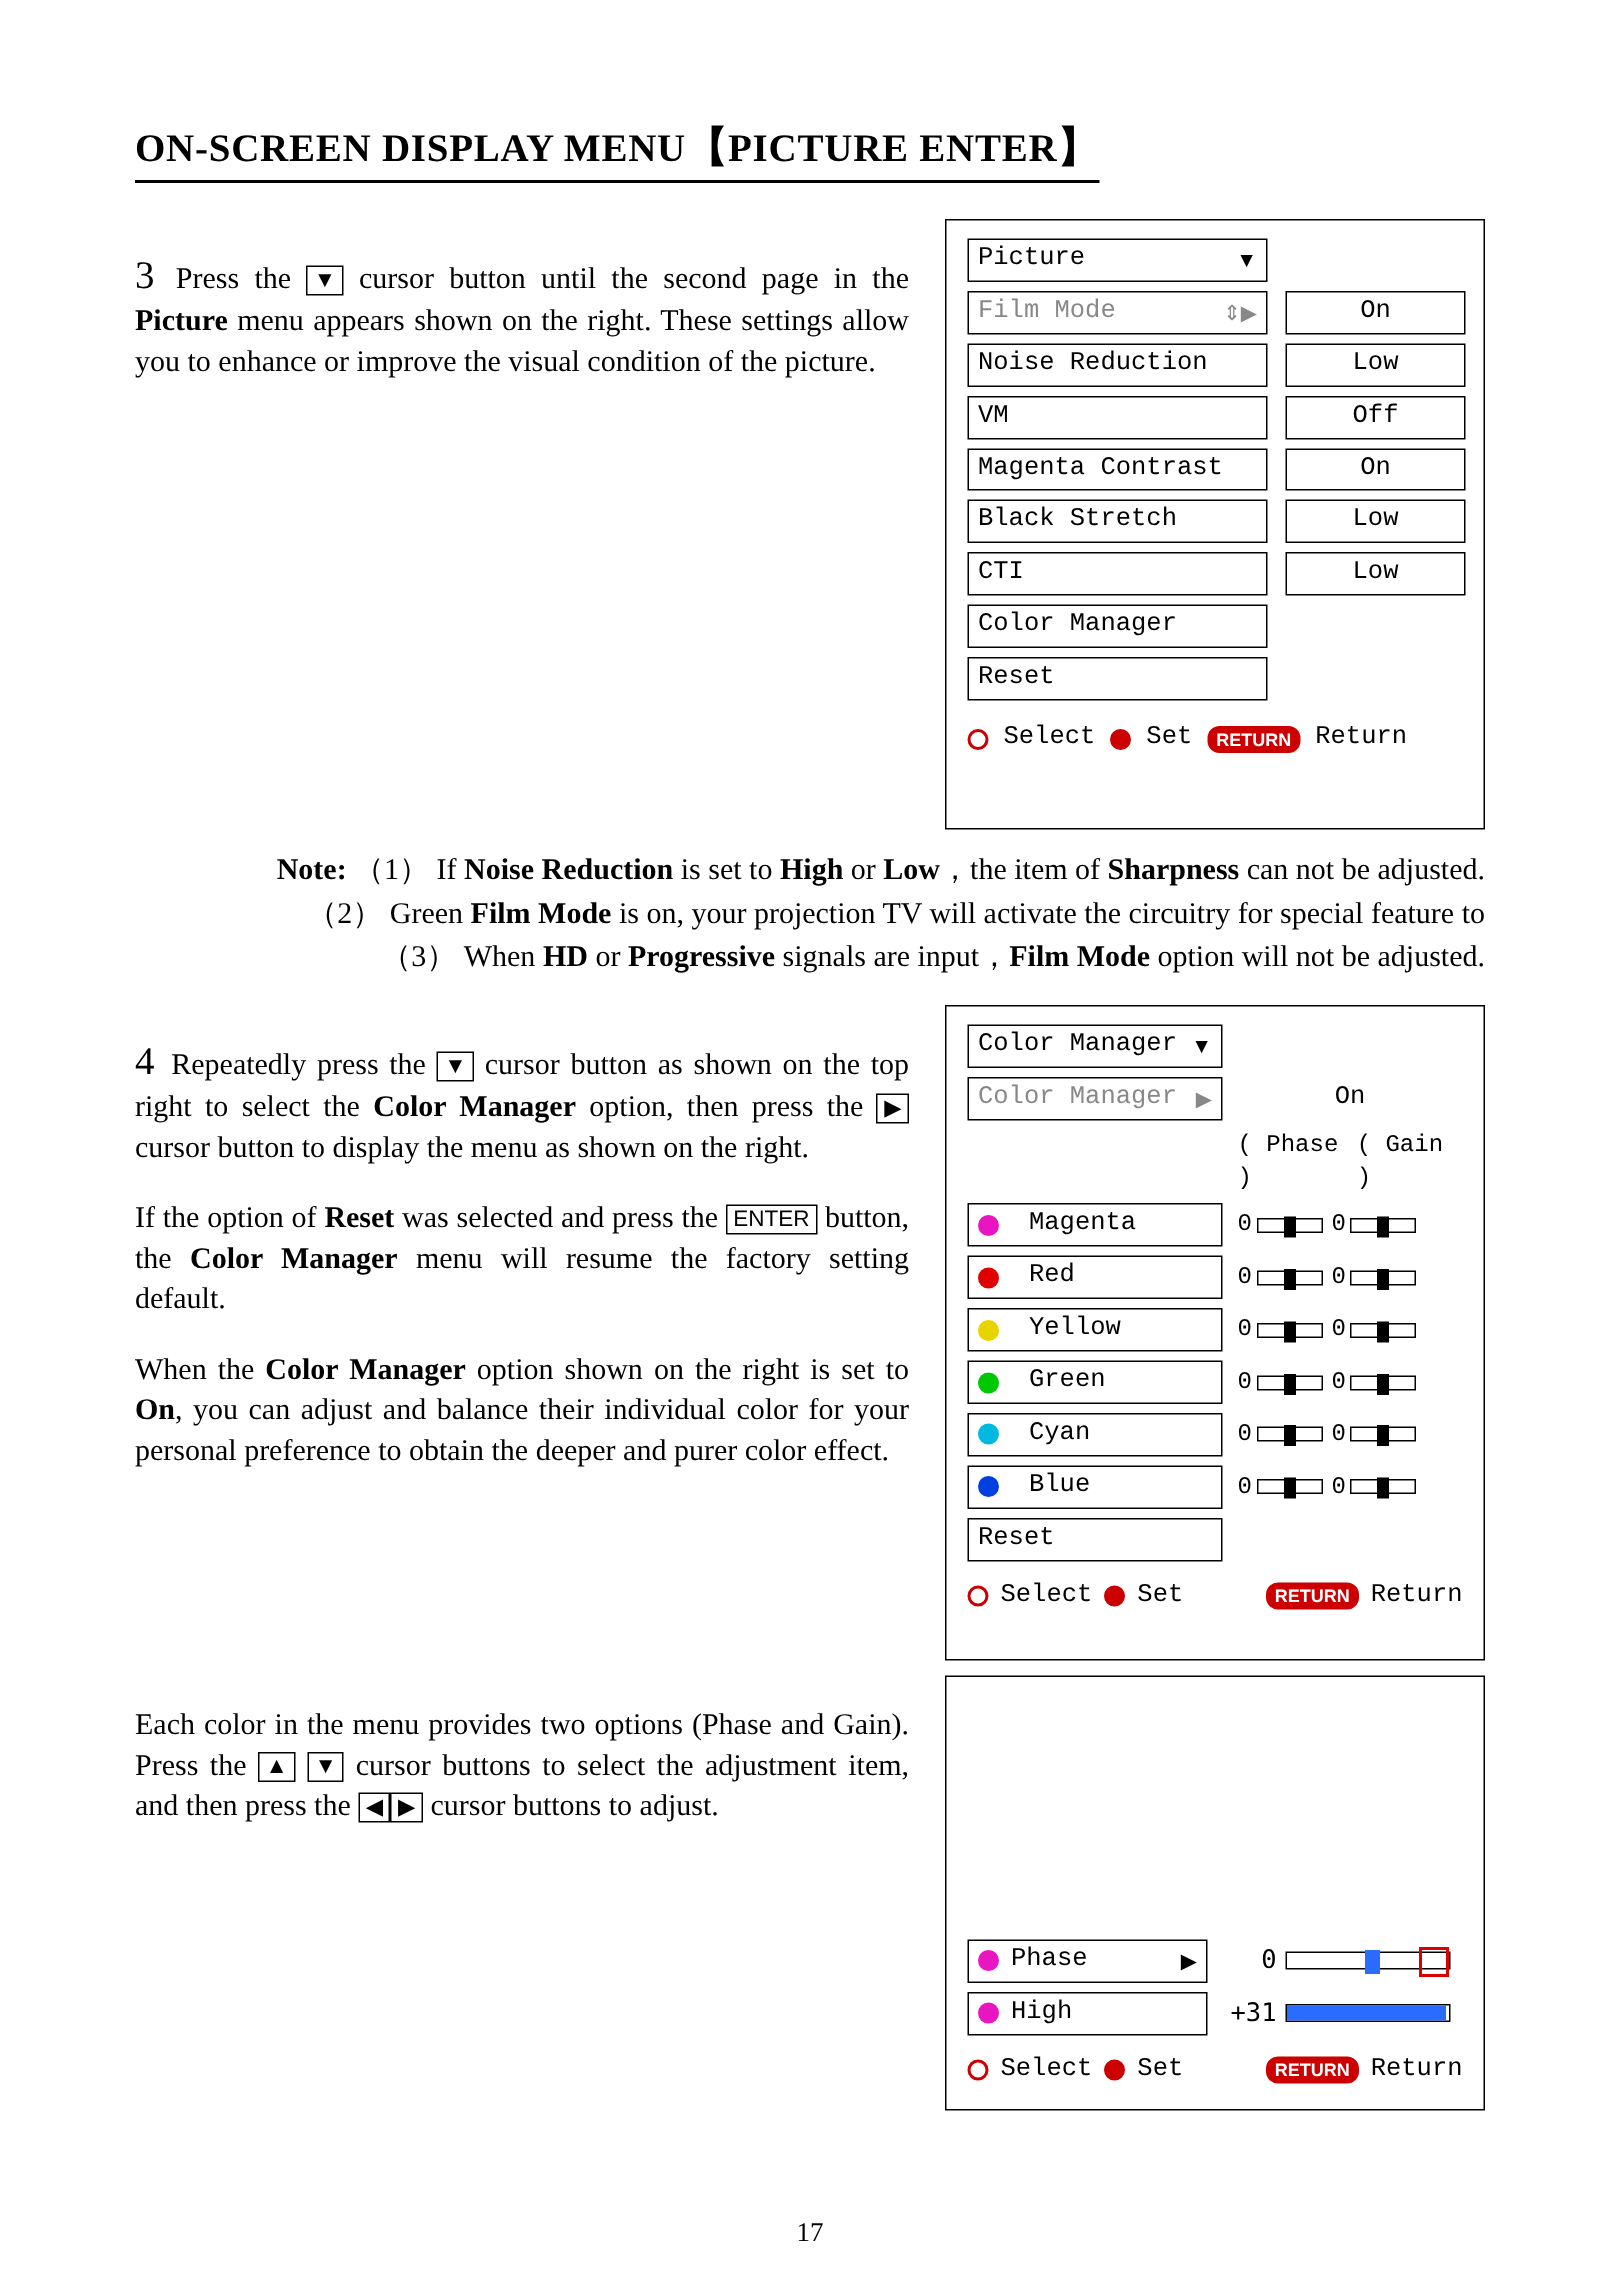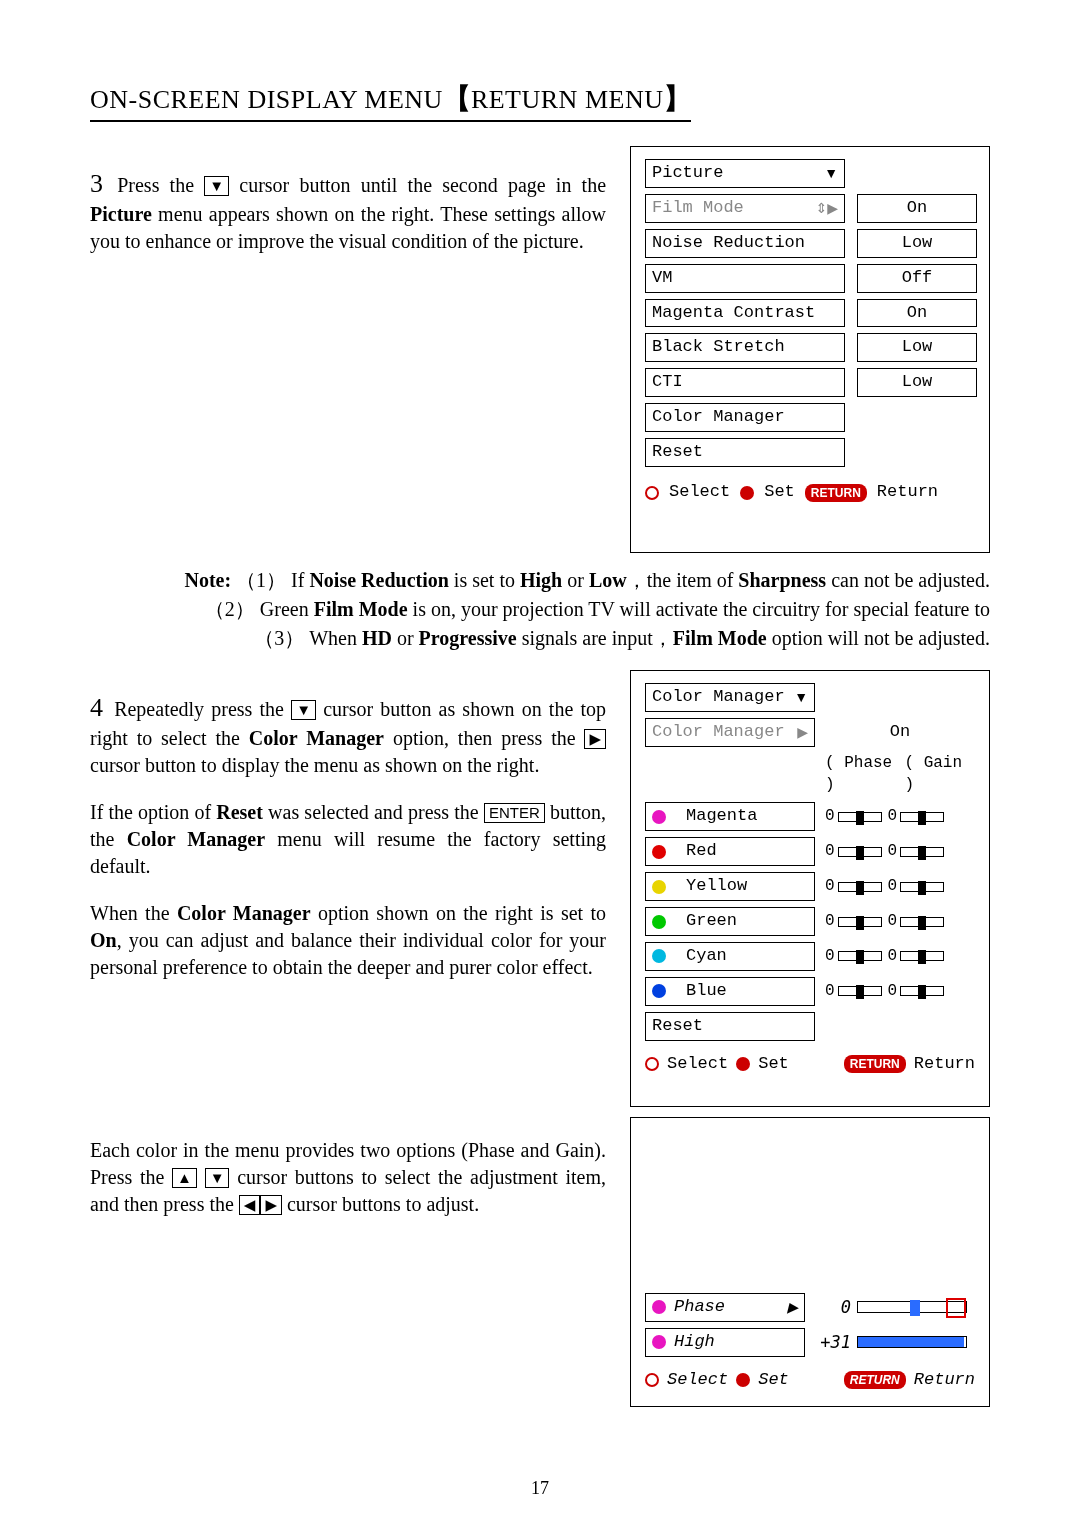--- a/index.html
+++ b/index.html
@@ -23,21 +23,21 @@
   .heading-row {
     display: flex;
     align-items: baseline;
     gap: 0;
     border-bottom: 2px solid #000;
     width: fit-content;
     padding-bottom: 2px;
     margin-bottom: 24px;
   }
   .heading {
-    font-weight: normal;
+    font-weight: bold;
     font-size: 26px;
     letter-spacing: 0.5px;
   }
   .heading-bracket {
     font-weight: bold;
     font-size: 28px;
   }
 
   
   .row {
@@ -254,21 +254,20 @@
     display: flex;
     flex-direction: column;
     justify-content: flex-end;
   }
   .pg-grid {
     display: grid;
     grid-template-columns: 160px 1fr;
     column-gap: 10px;
     row-gap: 6px;
     align-items: center;
-    font-style: italic;
   }
   .pg-item {
     border: 1.5px solid #000;
     padding: 2px 6px;
     display: flex;
     align-items: center;
     gap: 8px;
   }
   .pg-val {
     display: flex;
@@ -326,21 +325,21 @@
   }
 </style>
 </head>
 <body>
 
 <div class="page">
 
   <div class="heading-row">
     <span class="heading">ON-SCREEN DISPLAY MENU</span>
     <span class="heading-bracket">【</span>
-    <span class="heading">RETURN MENU</span>
+    <span class="heading">PICTURE ENTER</span>
     <span class="heading-bracket">】</span>
   </div>
 
   <div class="row">
     <div class="left-col">
       <p class="para">
         <span class="step-num">3</span>
         <span>Press the</span>
         <span class="key">▼</span>
         <span>cursor button until the second page in the</span>

